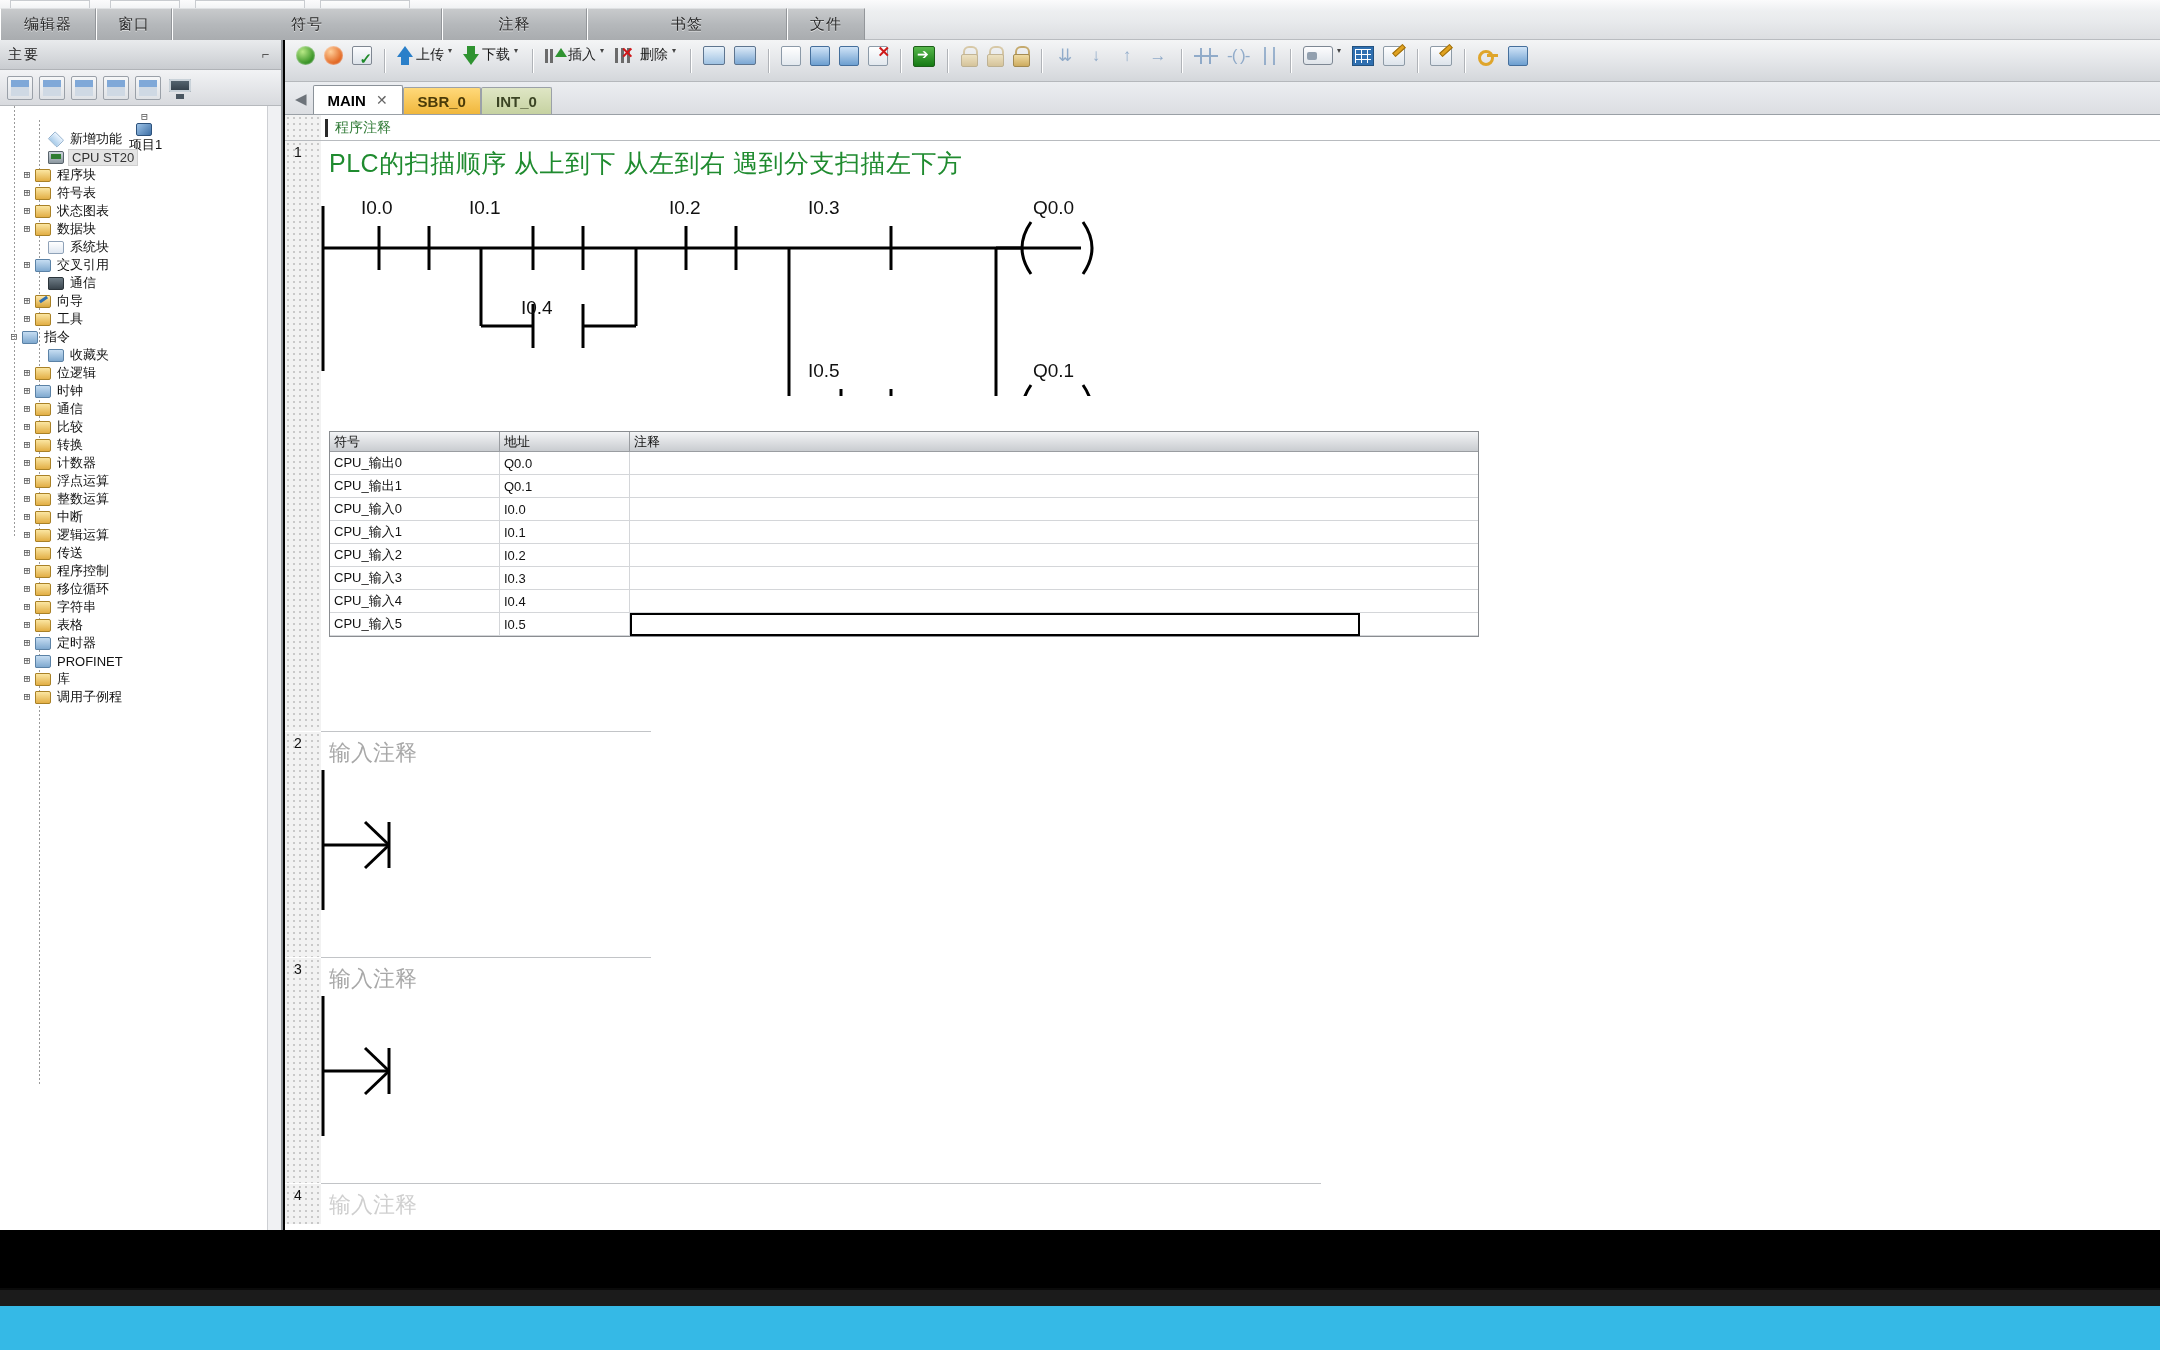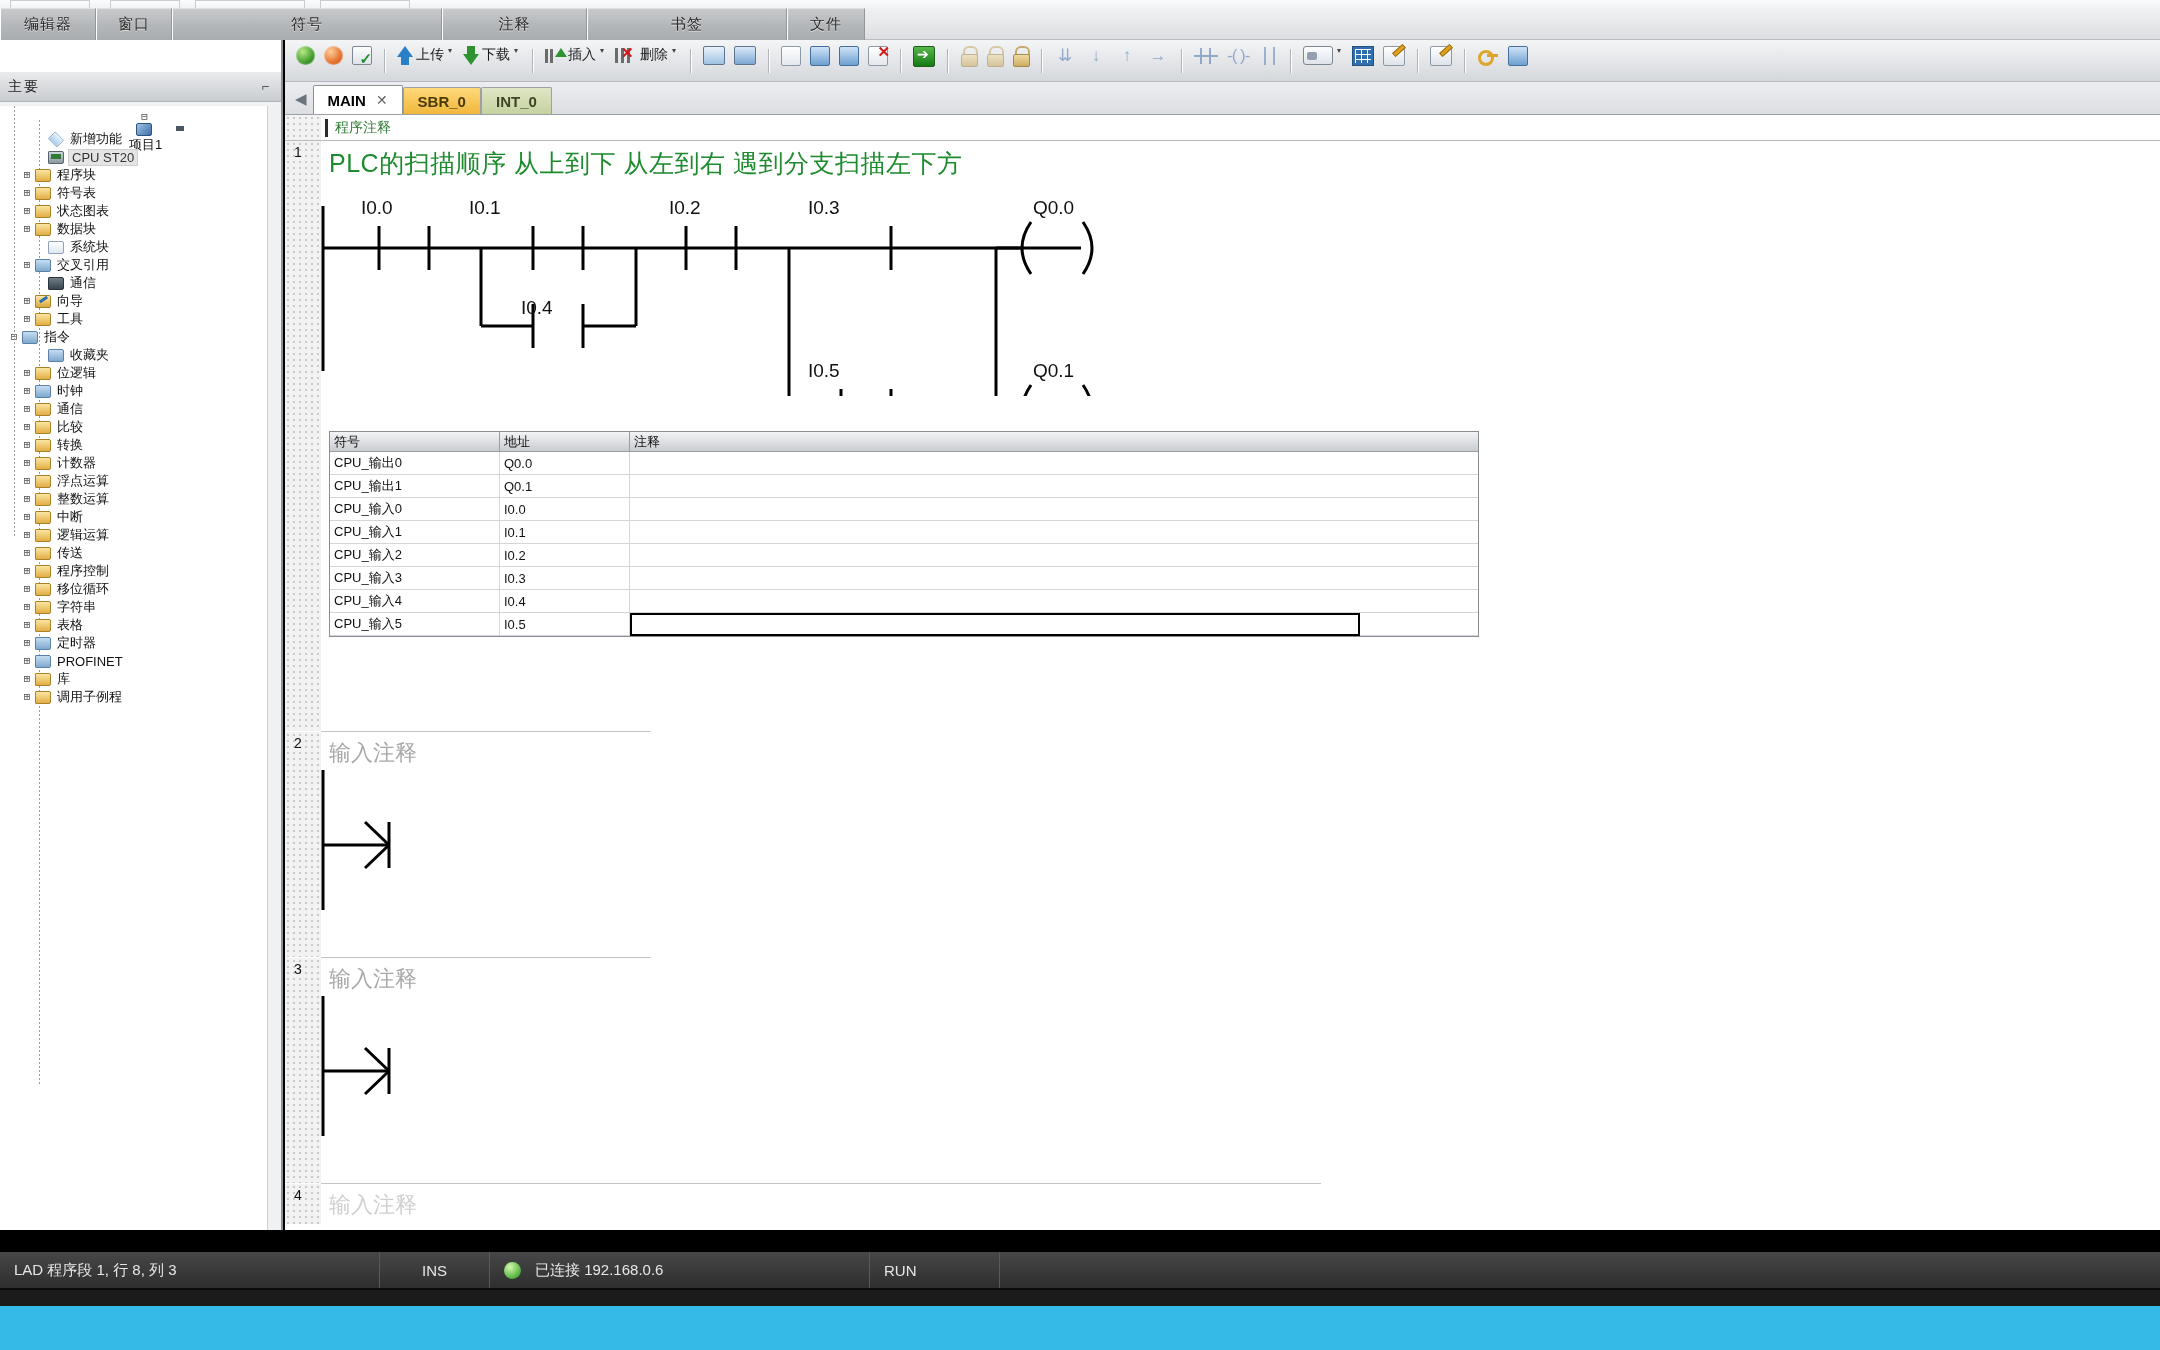--- a/index.html
+++ b/index.html
@@ -51,21 +51,21 @@
   .leftpane {
     position: absolute; left: 0; top: 40px; width: 283px; height: 1190px;
     background: #fff;
     border-right: 2px solid #8d9196;
   }
   .lp-title {
     height: 30px; width:100%;
     background: linear-gradient(to bottom,#e9ebed,#c9ccd0);
     border-bottom: 1px solid #b0b3b7;
     display:flex; align-items:center; padding: 0 8px;
-    font-size: 14px; color:#222;margin-top:32px;
+    font-size: 14px; color:#222;
   }
   .lp-title .ttl { flex: 1; letter-spacing: 2px; }
   .lp-pin { font-size: 13px; color:#555; padding-right:4px; }
   .lp-toolbar {
     height: 36px; width:100%;
     background: linear-gradient(to bottom,#f2f3f5,#d8dade);
     border-bottom: 1px solid #b6b9bd;
     display:flex; align-items:center; gap: 6px; padding-left:7px;
   }
   .lp-ico {
@@ -889,30 +889,20 @@
       </div>
 
     </div>
   </div>
 
   <div class="hscroll">
     <div class="lt">‹</div>
     <div class="thumb"></div>
   </div>
 
-  <div class="statusbar" style="bottom:62px;">
-    <div class="sb-cell" style="width:380px;">LAD 程序段 1, 行 8, 列 3</div>
-    <div class="sb-cell" style="width:110px;justify-content:center;">INS</div>
-    <div class="sb-cell" style="width:380px;gap:14px;">
-      <span class="sb-dot"></span>
-      <span>已连接 192.168.0.6</span>
-    </div>
-    <div class="sb-cell" style="width:130px;">RUN</div>
-    <div class="sb-cell" style="flex:1;border-right:none;"></div>
-  </div>
 
   <div class="taskbar" id="taskbar">
       <div class="tb-app" style="background: transparent; color: rgb(255, 255, 255);">⊞</div>
       <div class="tb-app" style="background: transparent; color: rgb(255, 255, 255);">S</div>
       <div class="tb-app" style="background: transparent; color: rgb(255, 255, 255);">e</div>
       <div class="tb-app" style="background: rgb(42, 111, 196); color: rgb(255, 255, 255);">⚡</div>
       <div class="tb-app" style="background: rgb(216, 162, 29); color: rgb(255, 255, 255);">◉</div>
       <div class="tb-app" style="background: rgb(255, 255, 255); color: rgb(224, 58, 106);">♫</div>
       <div class="tb-app" style="background: rgb(42, 158, 74); color: rgb(255, 255, 255);">▶</div>
       <div class="tb-app" style="background: rgb(224, 58, 34); color: rgb(255, 255, 255);">F</div>

